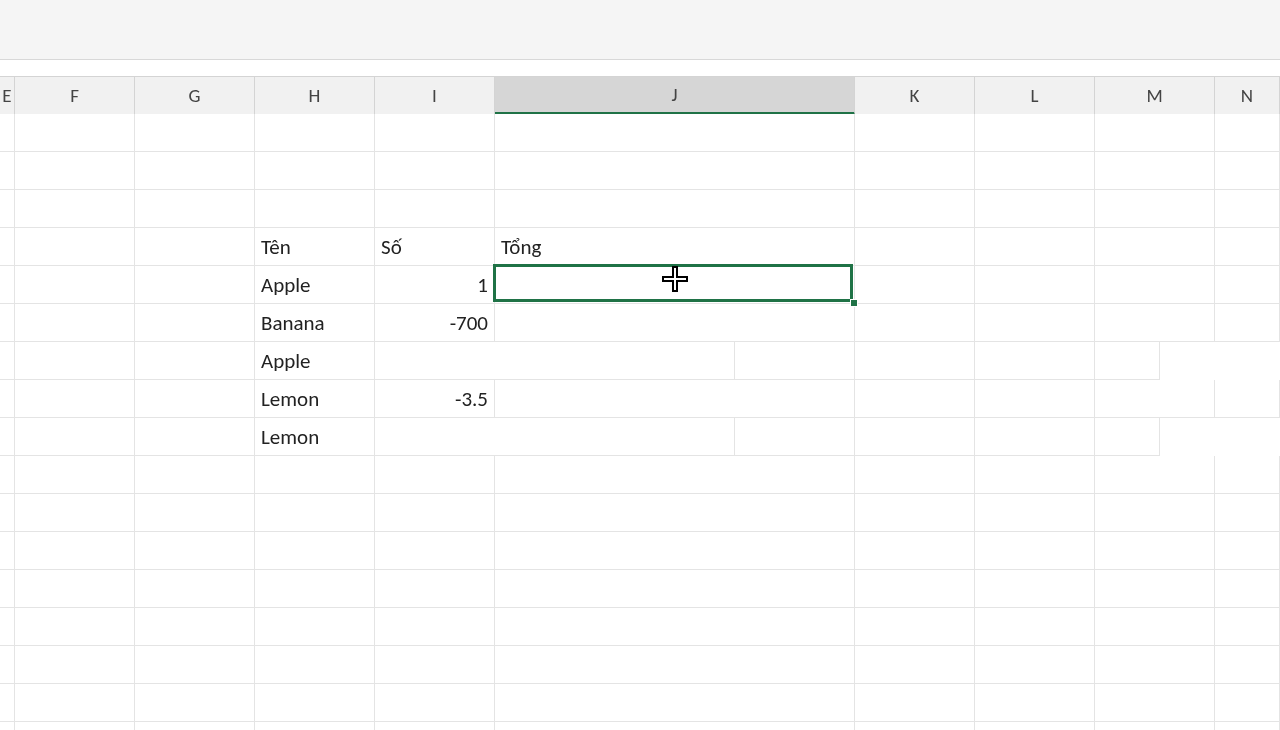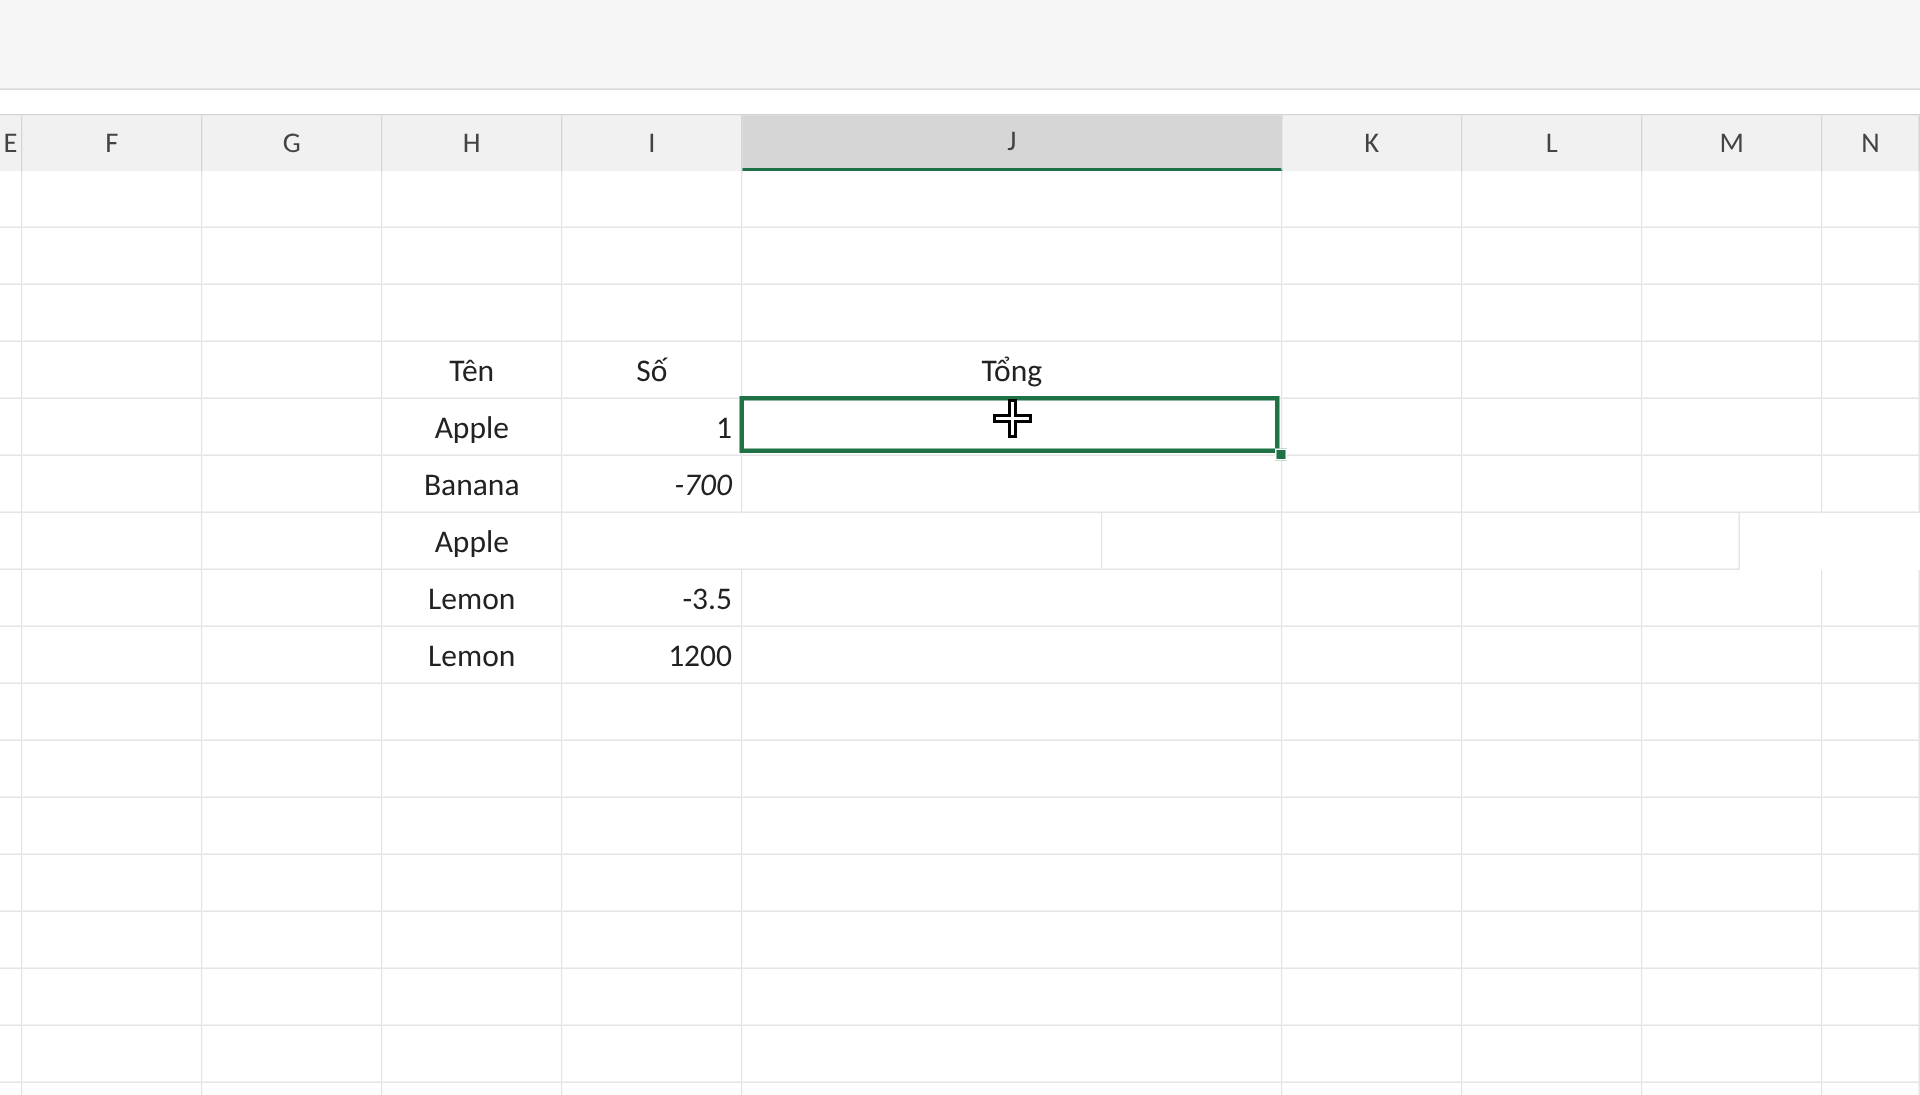--- a/index.html
+++ b/index.html
@@ -71,21 +71,21 @@
     border-right: 1px solid #e4e4e4;
     border-bottom: 1px solid #e4e4e4;
     font-size: 21px;
     color: #222;
     padding: 0 6px;
     overflow: hidden;
     white-space: nowrap;
     background: #ffffff;
   }
   .cell.num { text-align: right; }
-  .cell.txt { text-align: center; }
+  .cell.txt { text-align: left; }
   .selection {
     position: absolute;
     border: 3px solid #1f7246;
     background: rgba(255,255,255,0);
     pointer-events: none;
   }
   .fill-handle {
     position: absolute;
     width: 8px;
     height: 8px;
@@ -178,21 +178,21 @@
         <div class="cell " style="width: 120px;"></div>
         <div class="cell " style="width: 120px;"></div>
         <div class="cell " style="width: 120px;"></div>
         <div class="cell " style="width: 65px;"></div>
       </div>
       <div class="row">
         <div class="cell " style="width: 15px;"></div>
         <div class="cell " style="width: 120px;"></div>
         <div class="cell " style="width: 120px;"></div>
         <div class="cell txt" style="width: 120px;">Banana</div>
-        <div class="cell num" style="width: 120px; font-style: italic;">-700</div>
+        <div class="cell num" style="width: 120px;">-700</div>
         <div class="cell " style="width: 360px;"></div>
         <div class="cell " style="width: 120px;"></div>
         <div class="cell " style="width: 120px;"></div>
         <div class="cell " style="width: 120px;"></div>
         <div class="cell " style="width: 65px;"></div>
       </div>
       <div class="row">
         <div class="cell " style="width: 15px;"></div>
         <div class="cell " style="width: 120px;"></div>
         <div class="cell " style="width: 120px;"></div>
@@ -213,21 +213,20 @@
         <div class="cell " style="width: 120px;"></div>
         <div class="cell " style="width: 120px;"></div>
         <div class="cell " style="width: 120px;"></div>
         <div class="cell " style="width: 65px;"></div>
       </div>
       <div class="row">
         <div class="cell " style="width: 15px;"></div>
         <div class="cell " style="width: 120px;"></div>
         <div class="cell " style="width: 120px;"></div>
         <div class="cell txt" style="width: 120px;">Lemon</div>
-        <div class="cell num" style="width: 120px;">1200</div>
         <div class="cell " style="width: 360px;"></div>
         <div class="cell " style="width: 120px;"></div>
         <div class="cell " style="width: 120px;"></div>
         <div class="cell " style="width: 120px;"></div>
         <div class="cell " style="width: 65px;"></div>
       </div>
       <div class="row">
         <div class="cell " style="width: 15px;"></div>
         <div class="cell " style="width: 120px;"></div>
         <div class="cell " style="width: 120px;"></div>

